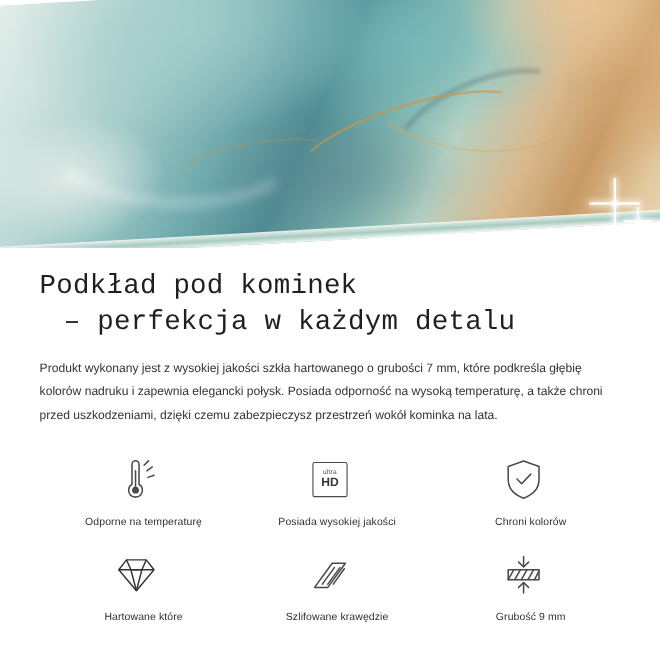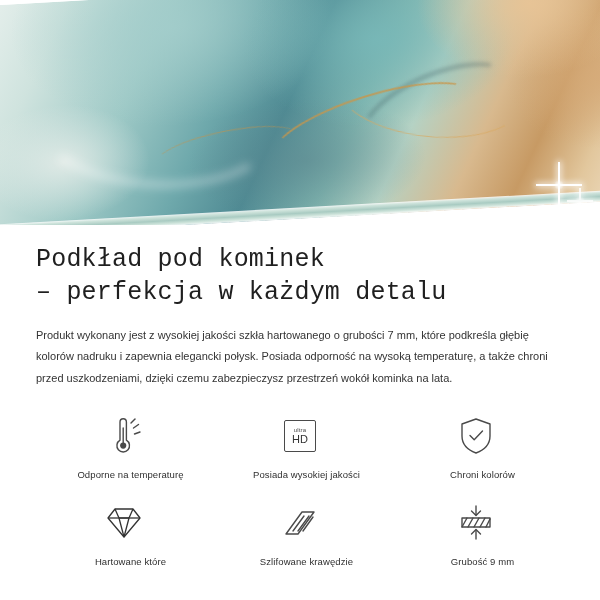--- a/index.html
+++ b/index.html
@@ -170,21 +170,21 @@
   }
   .headline {
     font-family: Liberation Mono, monospace;
     font-size: 25px;
     line-height: 1.32;
     font-weight: 400;
     color: #1f1f1f;
     margin: 0 0 16px 0;
     letter-spacing: 0.2px;
   }
-  .headline .l2 { display: block; }
+  .headline .l2 { display: block; margin-left: 22px; }
 
   .body-copy {
     font-size: 11px;
     line-height: 1.95;
     color: #333333;
     margin: 0;
     max-width: 540px;
   }
 
   
@@ -225,21 +225,21 @@
     justify-content: center;
     line-height: 1;
   }
   .ultrahd .u1 {
     font-size: 6px;
     color: #4a4a4a;
     letter-spacing: 0.2px;
   }
   .ultrahd .u2 {
     font-size: 11px;
-    font-weight: normal;
+    font-weight: bold;
     color: #333333;
     margin-top: 1px;
   }
   svg { display: block; }
 </style>
 </head>
 <body>
 
 <div class="page">
 

